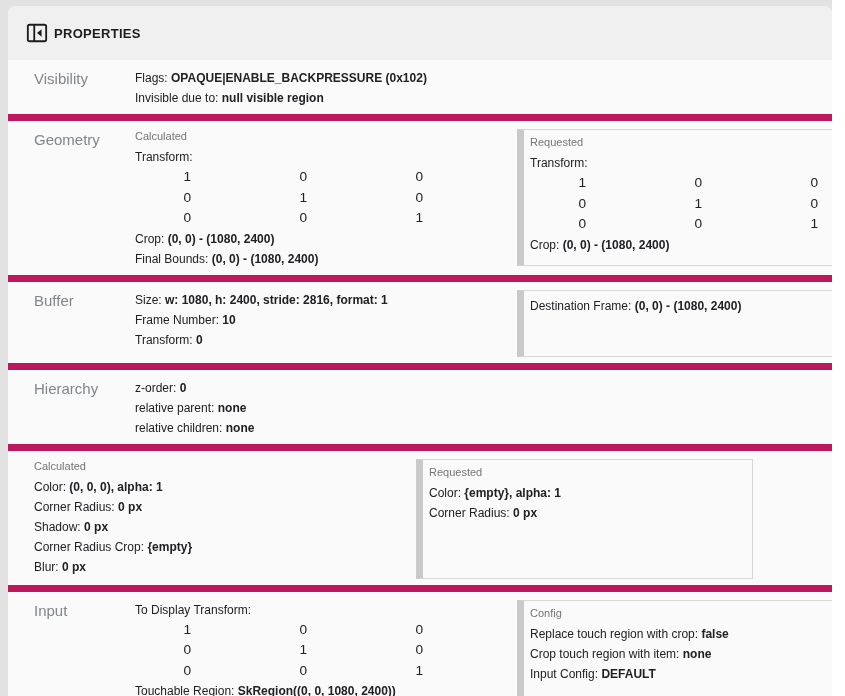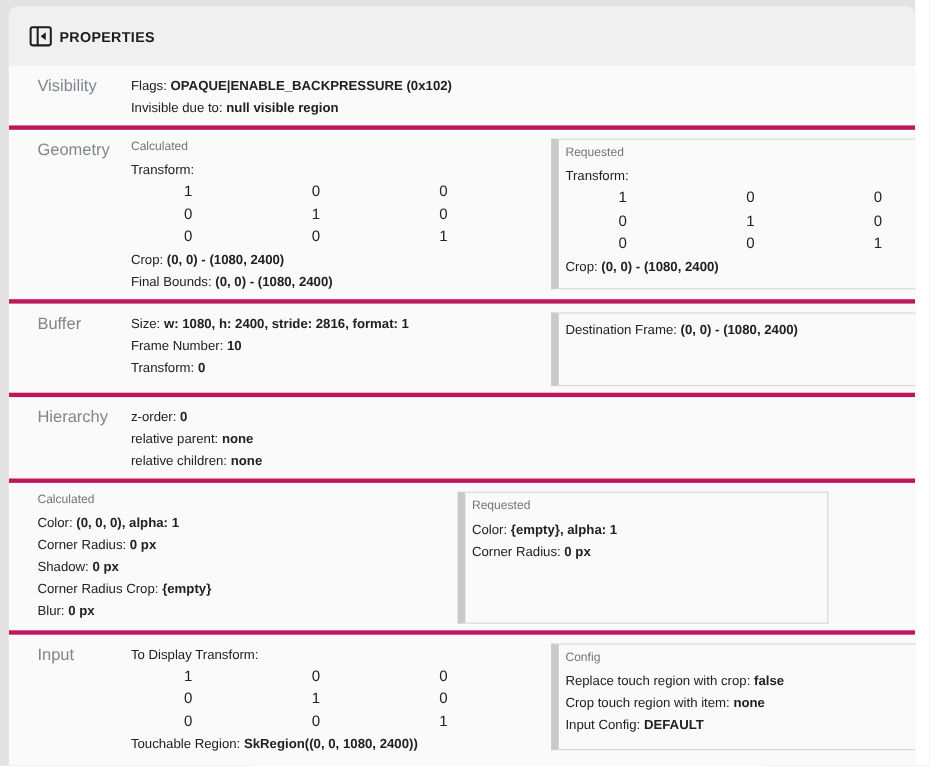--- a/index.html
+++ b/index.html
@@ -30,22 +30,23 @@
     width:22px;height:22px;display:inline-flex;margin-right:6px;
     color:#1c1c1e;
   }
   .card-title{
     font-size:13px;font-weight:bold;letter-spacing:.3px;color:#1c1c1e;
   }
   .section{
     display:flex;
     padding:8px 0 6px 26px;
     box-sizing:border-box;
-  }
-  .section + .section{border-top:4px solid #be185d;}
+    gap:16px;
+  }
+  .section + .section{border-top:7px solid #be185d;}
   .sec-visibility{min-height:54px;}
   .sec-geometry{min-height:157px;}
   .sec-buffer{min-height:79px;}
   .sec-hierarchy{min-height:78px;}
   .sec-effects{min-height:136px;}
   .sec-input{min-height:132px;}
   .section-label{
     width:85px;flex:0 0 85px;
     font-size:15px;color:#80868b;
     padding-top:2px;

